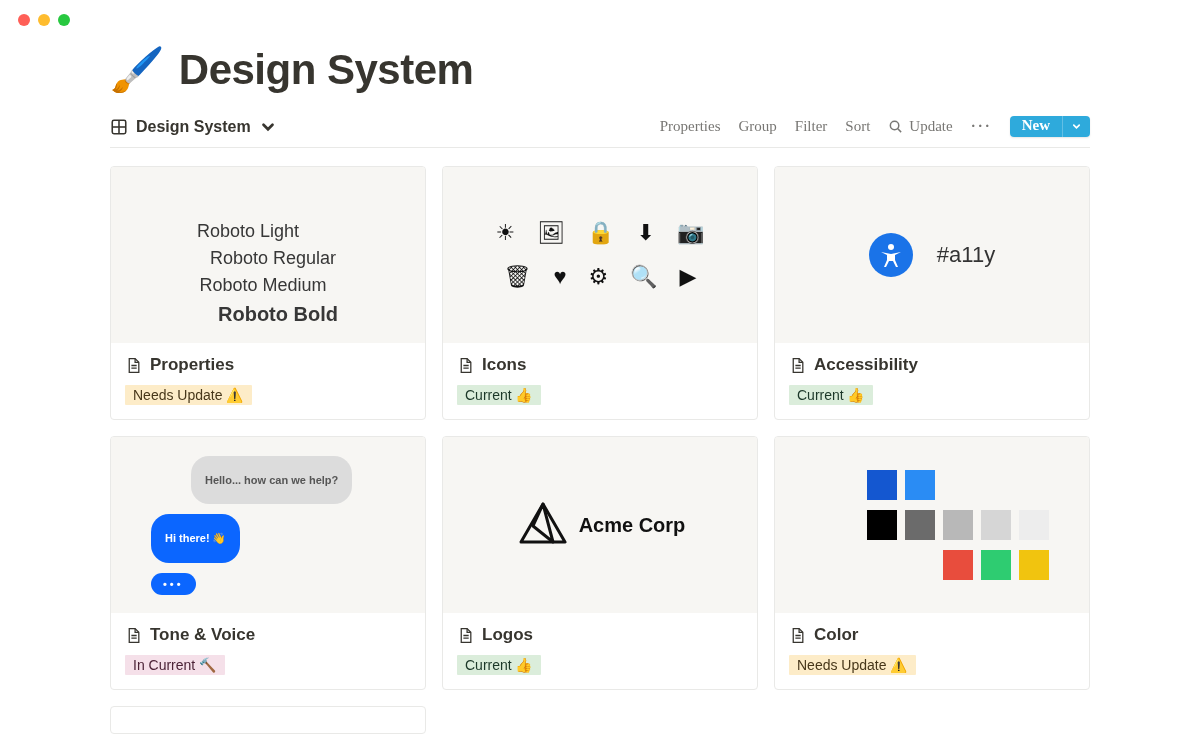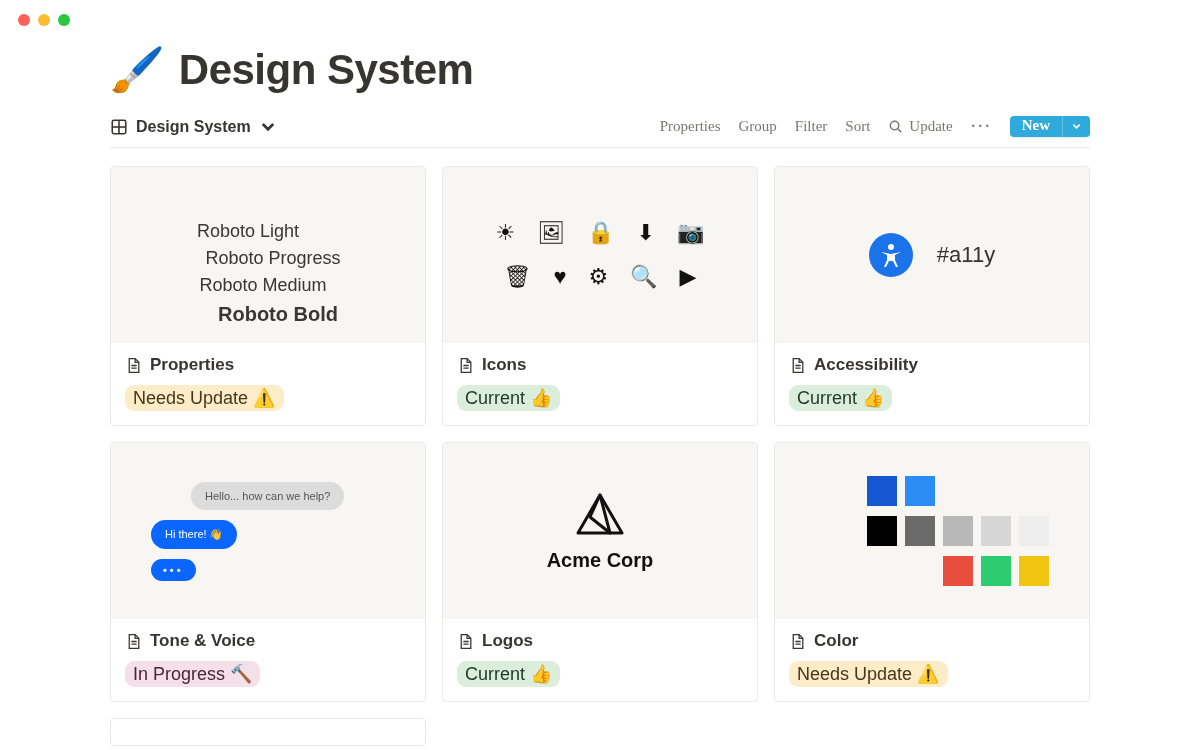--- a/index.html
+++ b/index.html
@@ -110,22 +110,22 @@
       align-items: center;
       gap: 8px;
       margin-bottom: 10px;
     }
     .card-title-row svg { width: 17px; height: 17px; flex-shrink: 0; }
     .card-title { font-size: 17px; font-weight: 600; }
     .tag {
       display: inline-flex;
       align-items: center;
       padding: 2px 8px;
-      border-radius: 9px;
-      font-size: 18px;
+      border-radius: 1px;
+      font-size: 14px;
     }
     .tag.needs-update { background: #fdecc8; color: #47371a; }
     .tag.current { background: #dbeddb; color: #1c3829; }
     .tag.in-progress { background: #f5e0e9; color: #4c2337; }
 
     
     .cover-typo { flex-direction: column; line-height: 1.5; color: #373737; }
     .t-light  { font-weight: 300; font-size: 18px; margin-left: -40px; margin-top: 36px; }
     .t-reg    { font-weight: 400; font-size: 18px; margin-left: 10px; }
     .t-med    { font-weight: 500; font-size: 18px; margin-left: -10px; }
@@ -140,30 +140,30 @@
     .a11y-badge {
       width: 44px; height: 44px; border-radius: 50%;
       background: #1a73e8; display: flex; align-items: center; justify-content: center;
     }
     .a11y-text { font-size: 22px; color: #333; }
 
     
     .cover-tone { flex-direction: column; gap: 10px; align-items: flex-start; padding-left: 40px; }
     .bubble {
       border-radius: 18px;
-      padding: 8px 14px;
+      padding: 18px 14px;
       font-size: 11px;
-      font-weight: 400;
+      font-weight: 700;
     }
     .bubble.grey { background: #dcdcdc; color: #555; margin-left: 40px; }
     .bubble.blue { background: #0b66ff; color: #fff; }
     .bubble.dots { background: #0b66ff; color: #fff; border-radius: 14px; padding: 5px 12px; letter-spacing: 3px; font-weight: 700; }
 
     
-    .cover-logo { flex-direction: column; gap: 8px; }
+    .cover-logo { flex-direction: row; gap: 8px; }
     .logo-text { font-size: 20px; font-weight: 700; color: #111; }
 
     
     .cover-color { flex-direction: column; gap: 10px; align-items: flex-end; padding-right: 40px; }
     .swatch-row { display: flex; gap: 8px; }
     .sw { width: 30px; height: 30px; }
 
     .card-placeholder-row {
       margin-top: 16px;
       display: grid;
@@ -227,21 +227,21 @@
         </div>
       </div>
     </div>
   </div>
 
   <div class="grid">
 
     <div class="card">
       <div class="card-cover cover-typo">
         <div class="t-light">Roboto Light</div>
-        <div class="t-reg">Roboto Progress</div>
+        <div class="t-reg">Roboto Regular</div>
         <div class="t-med">Roboto Medium</div>
         <div class="t-bold">Roboto Bold</div>
       </div>
       <div class="card-body">
         <div class="card-title-row">
           <svg viewBox="0 0 16 16" fill="none" stroke="#37352f" stroke-width="1.2">
               <path d="M4 1.5h5.5L13 5v9.5H4z"></path>
               <path d="M9.5 1.5V5H13"></path>
               <line x1="6" y1="8" x2="11" y2="8"></line>
               <line x1="6" y1="10.5" x2="11" y2="10.5"></line>
@@ -316,21 +316,21 @@
       <div class="card-body">
         <div class="card-title-row">
           <svg viewBox="0 0 16 16" fill="none" stroke="#37352f" stroke-width="1.2">
               <path d="M4 1.5h5.5L13 5v9.5H4z"></path>
               <path d="M9.5 1.5V5H13"></path>
               <line x1="6" y1="8" x2="11" y2="8"></line>
               <line x1="6" y1="10.5" x2="11" y2="10.5"></line>
             </svg>
           <span class="card-title">Tone &amp; Voice</span>
         </div>
-        <span class="tag in-progress">In Progress 🔨</span>
+        <span class="tag in-progress">In Current 🔨</span>
       </div>
     </div>
 
     <div class="card">
       <div class="card-cover cover-logo">
         <svg width="56" height="50" viewBox="0 0 56 50" fill="none" stroke="#111" stroke-width="3" stroke-linejoin="round">
           <path d="M28 4 L50 42 L6 42 Z"></path>
           <path d="M28 4 L38 42 L18 26 Z"></path>
         </svg>
         <div class="logo-text">Acme Corp</div>

